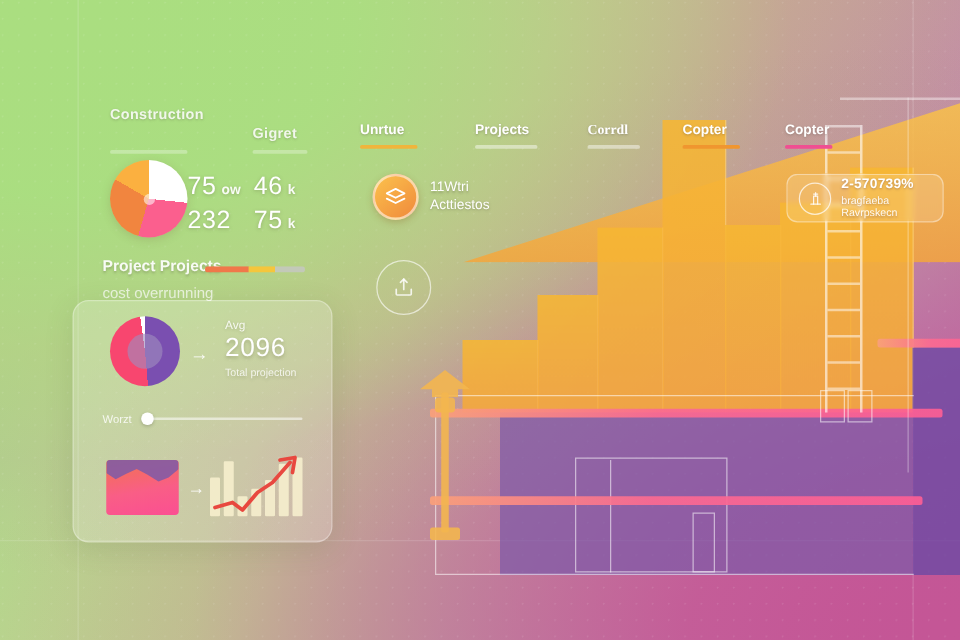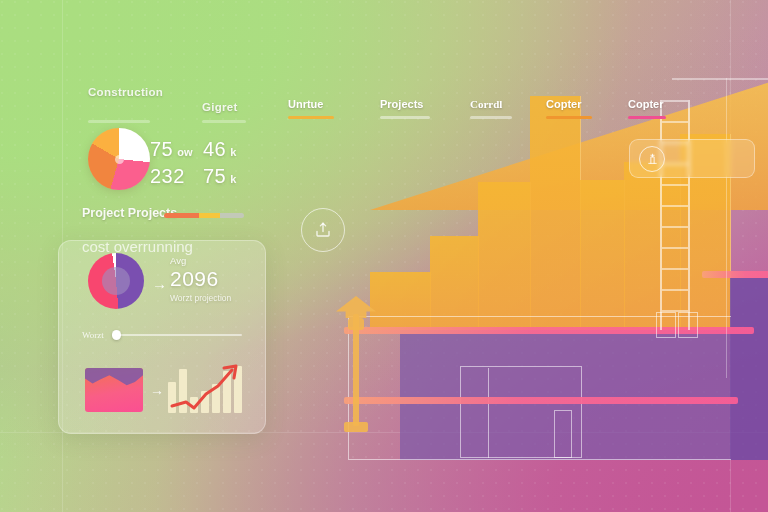--- a/index.html
+++ b/index.html
@@ -82,39 +82,39 @@
     backdrop-filter:blur(2px);}
   #pill .pring{width:24px;height:24px;border-radius:50%;border:1.4px solid rgba(255,255,255,.72);
     display:flex;align-items:center;justify-content:center;flex:0 0 auto;}
   #pill .ptxt{line-height:1.25;color:#fff;text-shadow:0 1px 2px rgba(90,50,80,.4);}
   #pill .l1{font-size:11px;font-weight:700;letter-spacing:.2px;}
   #pill .l2{font-size:8.5px;opacity:.9;}
 
   
   #projhead{position:absolute;left:82px;top:206px;}
   #projhead .t{font-size:12.5px;font-weight:700;color:rgba(255,255,255,.92);text-shadow:0 1px 2px rgba(80,80,60,.3);}
-  #projhead .s{font-size:15px;color:rgba(255,255,255,.72);margin-top:18px;}
+  #projhead .s{font-size:12px;color:rgba(255,255,255,.72);margin-top:7px;}
   #seg{position:absolute;left:164px;top:213px;width:80px;height:5px;border-radius:3px;display:flex;overflow:hidden;}
   #seg i{display:block;height:100%;}
 
   
   #card{position:absolute;left:58px;top:240px;width:206px;height:192px;border-radius:13px;
     background:rgba(255,255,255,.20);border:1px solid rgba(255,255,255,.30);
     box-shadow:0 6px 22px rgba(90,110,60,.16);}
   #donut{position:absolute;left:88px;top:253px;width:56px;height:56px;border-radius:50%;
     background:conic-gradient(#7a4fb0 0deg 175deg, #f8466f 175deg 352deg, #ffffff 352deg 360deg);}
   #donut .hole{position:absolute;left:50%;top:50%;width:28px;height:28px;margin:-14px 0 0 -14px;border-radius:50%;background:rgba(160,140,190,.62);}
   #arrow1{position:absolute;left:152px;top:275px;color:#fff;font-size:15px;opacity:.92;}
-  #kpi{position:absolute;left:170px;top:255px;color:#fff;text-shadow:0 1px 3px rgba(90,90,60,.32);}
+  #kpi{position:absolute;left:180px;top:255px;color:#fff;text-shadow:0 1px 3px rgba(90,90,60,.32);}
   #kpi .lab{font-size:9.5px;opacity:.85;}
   #kpi .val{font-size:21px;letter-spacing:.5px;margin-top:1px;}
   #kpi .sub{font-size:8.5px;opacity:.78;margin-top:2px;}
 
   #sliderrow{position:absolute;left:82px;top:330px;width:160px;display:flex;align-items:center;gap:8px;}
-  #sliderrow .lab{font-size:9px;color:rgba(255,255,255,.82);font-family:Liberation Serif, serif;}
+  #sliderrow .lab{font-size:9px;color:rgba(255,255,255,.82);}
   #track{position:relative;flex:1;height:2.5px;border-radius:2px;background:rgba(255,255,255,.55);}
   #knob{position:absolute;left:0;top:-3.5px;width:9.5px;height:9.5px;border-radius:50%;background:#fff;box-shadow:0 1px 3px rgba(0,0,0,.2);}
 
   #areathumb{position:absolute;left:85px;top:368px;width:58px;height:44px;border-radius:3px;overflow:hidden;
     background:linear-gradient(170deg,#f1734f 0%,#f95e86 55%,#fb4f92 100%);}
   #areathumb .wave{position:absolute;left:0;right:0;top:0;height:18px;background:#7d5aa8;opacity:.85;
     clip-path:polygon(0 0,100% 0,100% 40%,86% 78%,72% 96%,57% 66%,42% 40%,27% 62%,13% 86%,0 58%);}
   #arrow2{position:absolute;left:150px;top:382px;color:#fff;font-size:14px;opacity:.9;}
   #bars{position:absolute;left:168px;top:363px;width:76px;height:50px;}
   #bars i{position:absolute;bottom:0;width:8px;background:#f6eecd;opacity:.9;border-radius:1px;}
@@ -224,38 +224,54 @@
   <div class="metric" style="left:203px;top:138px;">
     <span class="big">46</span><span class="suf">k</span>
   </div>
   <div class="metric" style="left:150px;top:165px;">
     <span class="big">232</span><span class="suf"></span>
   </div>
   <div class="metric" style="left:203px;top:165px;">
     <span class="big">75</span><span class="suf">k</span>
   </div>
 
+  <div id="activity">
+    <div class="ring">
+      <svg width="17" height="17" viewBox="0 0 24 24" fill="none" stroke="#fff" stroke-width="2" stroke-linecap="round" stroke-linejoin="round">
+        <path d="M12 3 2 8l10 5 10-5-10-5z"></path>
+          <path d="M2 14l10 5 10-5"></path>
+      </svg>
+    </div>
+    <div class="txt">
+      <div>11Wtri</div>
+      <div>Acttiestos</div>
+    </div>
+  </div>
 
   <div id="uploadbtn">
     <svg width="18" height="18" viewBox="0 0 24 24" fill="none" stroke="rgba(255,255,255,.82)" stroke-width="1.8" stroke-linecap="round" stroke-linejoin="round">
       <path d="M12 14V3"></path>
         <path d="M8.5 6.5 12 3l3.5 3.5"></path>
       <path d="M4 14v5a1 1 0 0 0 1 1h14a1 1 0 0 0 1-1v-5"></path>
     </svg>
   </div>
 
   <div id="pill">
     <div class="pring">
       <svg width="13" height="13" viewBox="0 0 24 24" fill="none" stroke="rgba(255,255,255,.85)" stroke-width="1.8" stroke-linecap="round" stroke-linejoin="round">
         <path d="M5 21h14"></path>
           <path d="M9 21V9h6v12"></path>
           <path d="M12 9V4"></path>
           <path d="M9 6h6"></path>
       </svg>
     </div>
+    <div class="ptxt">
+      <div class="l1">2-570739%</div>
+      <div class="l2">bragfaeba Ravrpskecn</div>
+    </div>
   </div>
 
   <div id="projhead">
     <div class="t">Project Projects</div>
     <div class="s">cost overrunning</div>
   </div>
   <div id="seg">
     <i style="width:44%;background:#f0784a;"></i>
     <i style="width:26%;background:#f5c63c;"></i>
     <i style="width:30%;background:#c3c9b8;"></i>
@@ -263,21 +279,21 @@
 
   <div id="card"></div>
 
   <div id="donut">
       <div class="hole"></div>
     </div>
   <div id="arrow1">→</div>
   <div id="kpi">
     <div class="lab">Avg</div>
     <div class="val">2096</div>
-    <div class="sub">Worzt projection</div>
+    <div class="sub">Total projection</div>
   </div>
 
   <div id="sliderrow">
     <div class="lab">Worzt</div>
     <div id="track">
       <div id="knob"></div>
     </div>
   </div>
 
   <div id="areathumb">

